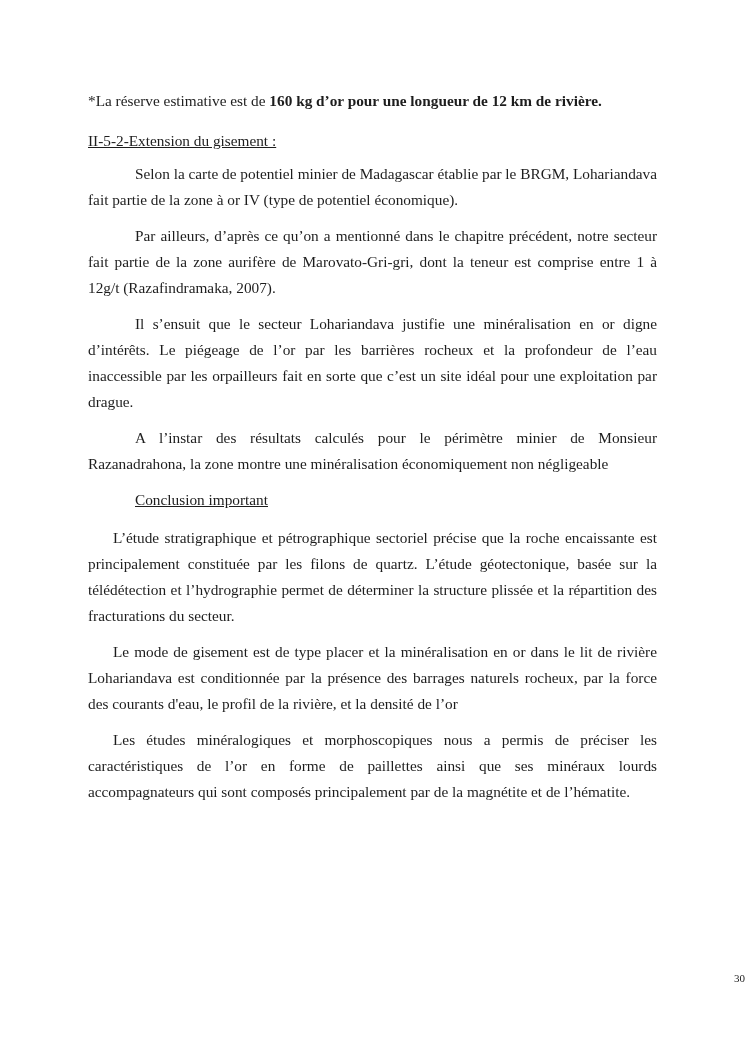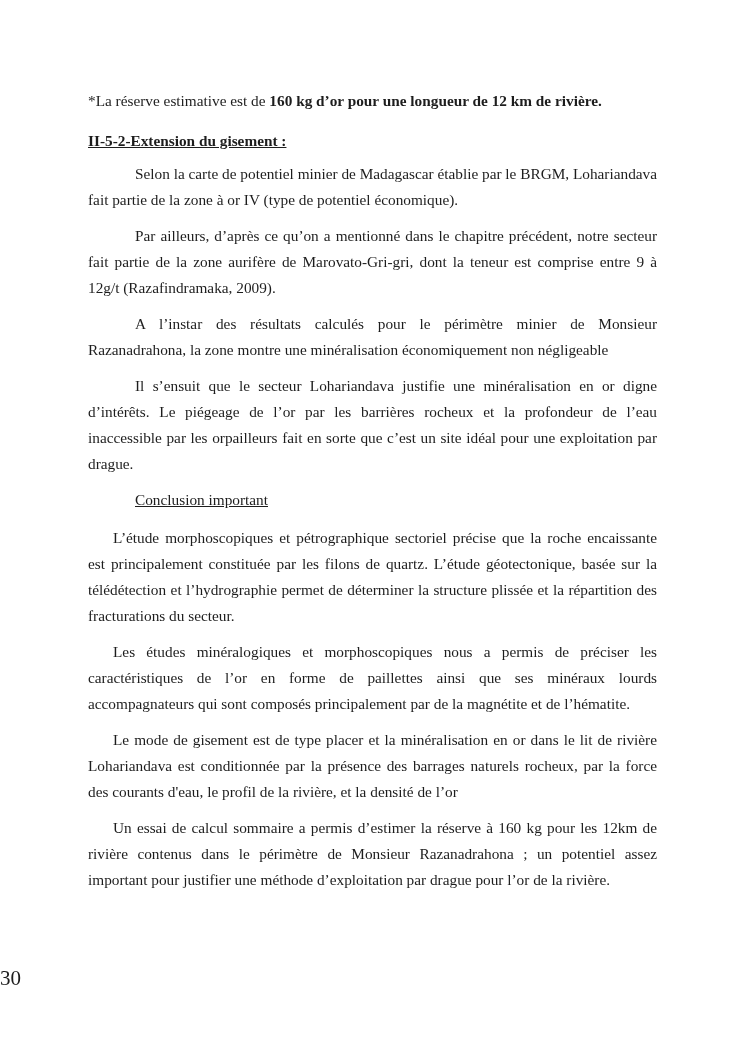--- a/index.html
+++ b/index.html
@@ -26,68 +26,67 @@
     font-size: 15.3px;
     line-height: 26px;
     margin: 0;
   }
   .note {
     text-align: justify;
     margin: 0 0 13px 0;
   }
   .note b { font-weight: bold; }
   h2.section {
-    font-weight: bold;
+    font-weight: normal;
     text-decoration: underline;
     margin: 14px 0 7px 0;
   }
   p.body {
     text-align: justify;
     margin: 0 0 10px 0;
   }
   .indent-tab { text-indent: 47px; }
   .indent-sm  { text-indent: 25px; }
   .subheading {
     margin: 4px 0 12px 0;
     text-indent: 47px;
   }
   .subheading span { text-decoration: underline; }
   .page-number {
     position: absolute;
     top: 969px;
     left: 0;
     right: 0;
-    text-align: left;
-    font-size: 21px;
+    text-align: right;
+    font-size: 11px;
     line-height: 18px;
   }
 </style>
 </head>
 <body>
 
 <div class="page">
 
   <p class="note"><span>*La réserve estimative est de </span><b>160 kg d’or pour une longueur de 12 km de rivière.</b></p>
 
   <h2 class="section">II-5-2-Extension du gisement :</h2>
 
   <p class="body indent-tab">Selon la carte de potentiel minier de Madagascar établie par le BRGM, Lohariandava fait partie de la zone à or IV (type de potentiel économique).</p>
 
-  <p class="body indent-tab">Par ailleurs, d’après ce qu’on a mentionné dans le chapitre précédent, notre secteur fait partie de la zone aurifère de Marovato-Gri-gri,  dont la teneur est comprise entre 9 à 12g/t (Razafindramaka, 2009).</p>
+  <p class="body indent-tab">Par ailleurs, d’après ce qu’on a mentionné dans le chapitre précédent, notre secteur fait partie de la zone aurifère de Marovato-Gri-gri,  dont la teneur est comprise entre 1 à 12g/t (Razafindramaka, 2007).</p>
+
+  <p class="body indent-tab">Il s’ensuit que le secteur Lohariandava justifie une minéralisation en or digne d’intérêts. Le piégeage de l’or par les barrières rocheux et la profondeur de l’eau inaccessible par les orpailleurs fait en sorte que c’est un site idéal pour une exploitation par drague.</p>
 
   <p class="body indent-tab">A l’instar des résultats calculés pour le périmètre minier de Monsieur Razanadrahona, la zone montre une minéralisation économiquement non négligeable</p>
-
-  <p class="body indent-tab">Il s’ensuit que le secteur Lohariandava justifie une minéralisation en or digne d’intérêts. Le piégeage de l’or par les barrières rocheux et la profondeur de l’eau inaccessible par les orpailleurs fait en sorte que c’est un site idéal pour une exploitation par drague.</p>
 
   <p class="subheading"><span>Conclusion important</span></p>
 
 
-  <p class="body indent-sm">L’étude morphoscopiques et pétrographique sectoriel précise que la roche encaissante est principalement constituée par les filons de quartz. L’étude géotectonique, basée  sur la télédétection et l’hydrographie permet de déterminer la structure plissée et la répartition des fracturations du secteur.</p>
+  <p class="body indent-sm">L’étude stratigraphique et pétrographique sectoriel précise que la roche encaissante est principalement constituée par les filons de quartz. L’étude géotectonique, basée  sur la télédétection et l’hydrographie permet de déterminer la structure plissée et la répartition des fracturations du secteur.</p>
+
+  <p class="body indent-sm">Le mode de gisement est de type placer et la minéralisation en or dans le lit de rivière Lohariandava est conditionnée par la présence des barrages naturels rocheux, par  la force des courants d'eau,  le profil de la rivière, et la densité de l’or</p>
 
   <p class="body indent-sm">Les études minéralogiques et morphoscopiques nous a permis de préciser les caractéristiques de l’or en forme de paillettes ainsi que ses minéraux lourds accompagnateurs qui sont composés principalement par de la magnétite et de l’hématite.</p>
 
-  <p class="body indent-sm">Le mode de gisement est de type placer et la minéralisation en or dans le lit de rivière Lohariandava est conditionnée par la présence des barrages naturels rocheux, par  la force des courants d'eau,  le profil de la rivière, et la densité de l’or</p>
-
-  <p class="body indent-sm">Un essai de calcul sommaire  a permis  d’estimer la réserve à  160 kg pour les 12km de rivière contenus dans le périmètre de Monsieur Razanadrahona ; un potentiel assez important pour justifier une méthode d’exploitation par drague pour l’or de la rivière.</p>
 
   <div class="page-number">30</div>
 
 </div>
 
 </body></html>

